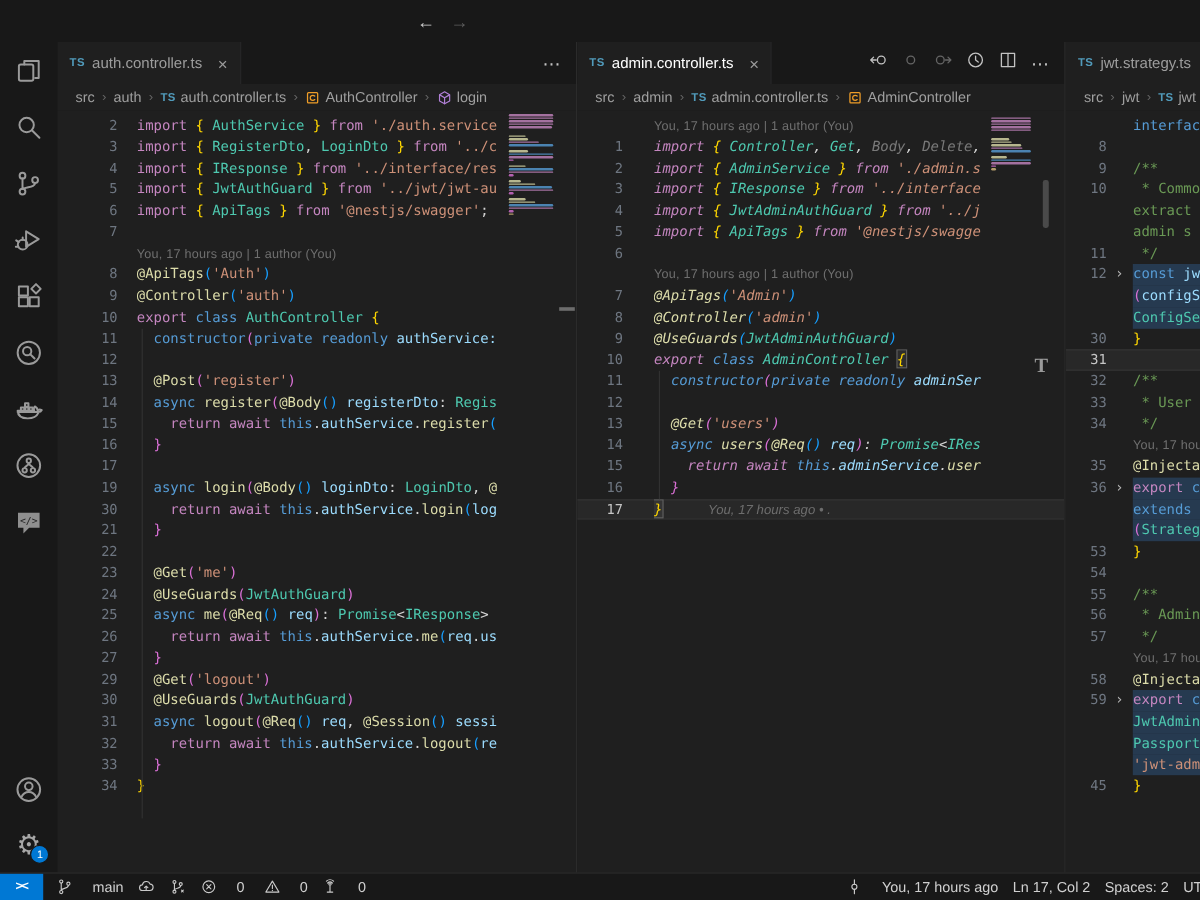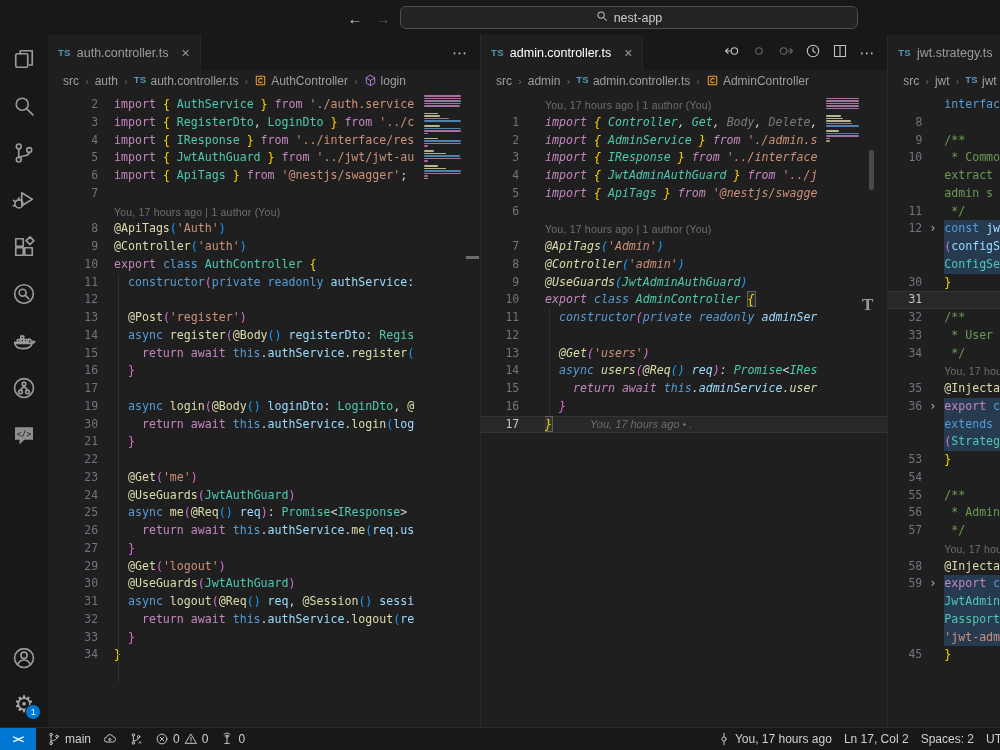--- a/index.html
+++ b/index.html
@@ -30,21 +30,21 @@
        font-size:12.5px;color:#9d9d9d;white-space:nowrap;}
   .group.focused .tab{color:#ffffff;}
   .ts-chip{color:#519aba;font-weight:bold;font-size:9.5px;letter-spacing:.3px;}
   .tab-close{margin-left:7px;color:#9b9b9b;font-size:14px;line-height:1;}
   .tabactions{margin-left:auto;display:flex;align-items:center;gap:11px;padding-right:12px;color:#c2c2c2;}
   .tabactions .dim{opacity:.45;}
   .more-dots{font-size:15px;color:#c2c2c2;letter-spacing:1px;}
   .breadcrumb{position:absolute;top:35px;left:0;right:0;height:22px;background:#1f1f1f;display:flex;align-items:center;
               padding-left:15px;font-size:12px;color:#9f9f9f;gap:5px;white-space:nowrap;overflow:hidden;}
   .bc-sep{color:#666;font-size:11px;margin:0 1px;}
-  .bc-item{display:flex;gap:4px;}
+  .bc-item{display:flex;align-items:center;gap:4px;}
   
   .editor{position:absolute;top:57px;left:0;right:0;bottom:0;background:#1f1f1f;overflow:hidden;}
   .rows{position:absolute;top:4px;left:0;right:0;}
   .row{position:relative;height:17.75px;line-height:17.75px;font-family:"DejaVu Sans Mono",monospace;font-size:11.6px;white-space:pre;}
   .num{position:absolute;top:0;text-align:right;color:#6e7681;font-size:11.4px;}
   .g1 .num{left:0;width:50px;} .g2 .num{left:0;width:38px;} .g3 .num{left:0;width:34px;}
   .code{position:absolute;top:0;height:100%;overflow:hidden;}
   .g1 .code{left:66px;width:312px;} .g2 .code{left:64px;width:282px;font-style:italic;} .g3 .code{left:56px;right:0;}
   .row.cur{background:rgba(255,255,255,.045);box-shadow:inset 0 1px 0 rgba(255,255,255,.06),inset 0 -1px 0 rgba(255,255,255,.06);}
   .row.cur .num{color:#c6c6c6;}
@@ -67,41 +67,32 @@
   .scroll-slider{position:absolute;left:388px;top:58px;width:5px;height:40px;background:#4a4a4a;border-radius:2px;}
   .t-glyph{position:absolute;left:381px;top:203px;color:#9a9a9a;font-size:17px;font-weight:bold;font-family:"Liberation Serif",serif;}
   
   .statusbar{position:absolute;left:0;right:0;bottom:0;height:22px;background:#181818;border-top:1px solid #2b2b2b;
              display:flex;align-items:center;font-size:12px;color:#d0d0d0;overflow:hidden;}
   .remote-btn{width:36px;height:100%;background:#0078d4;color:#fff;display:flex;align-items:center;justify-content:center;
               font-size:10.5px;font-weight:bold;letter-spacing:-1px;}
   .sb-group{display:flex;align-items:center;}
   .sb-left{margin-left:5px;}
   .sb-right{margin-left:auto;margin-right:-26px;}
-  .sb-item{display:flex;align-items:center;gap:4px;padding:0 6px;height:22px;}
+  .sb-item{display:flex;align-items:center;gap:16px;padding:0 6px;height:22px;}
   .sb-item svg{display:block;}
   svg{stroke-linecap:round;stroke-linejoin:round;}
 </style>
 </head>
 <body>
 
 <div class="window">
 
   <div class="titlebar">
     <div class="nav-arrow nav-back">←</div>
     <div class="nav-arrow nav-fwd">→</div>
-    <div class="cmdcenter">
-      <span>
-        <svg width="12" height="12" viewBox="0 0 16 16" fill="none" stroke="#bdbdbd" stroke-width="1.4">
-          <circle cx="6.8" cy="6.8" r="4.2"></circle>
-            <path d="M10 10l4 4"></path>
-          </svg>
-      </span>
-      <span>nest-app</span>
-    </div>
   </div>
 
   <div class="activitybar" id="activitybar">
       <div class="ab-icon">
         <svg width="24" height="24" viewBox="0 0 16 16" fill="none" stroke="#9a9a9a" stroke-width="1.1">
           <rect x="2.5" y="4.5" width="8" height="9" rx="1"></rect>
           <path d="M5.5 4.5V2.5h8v9.5h-2"></path>
         </svg>
       </div>
       <div class="ab-icon">

